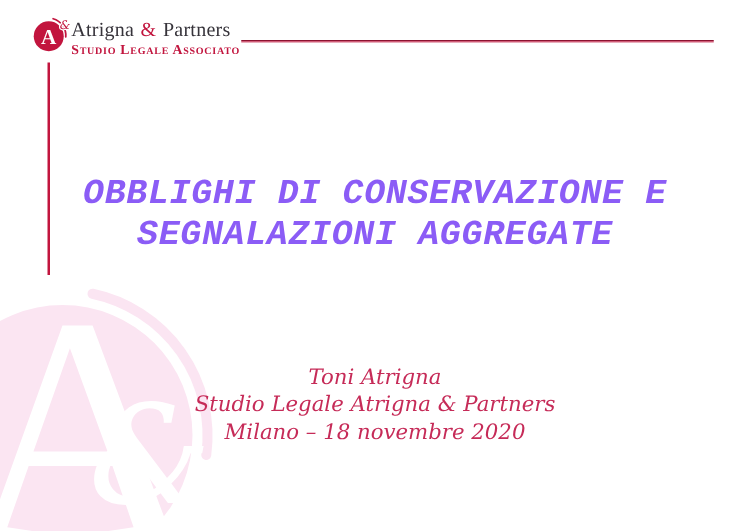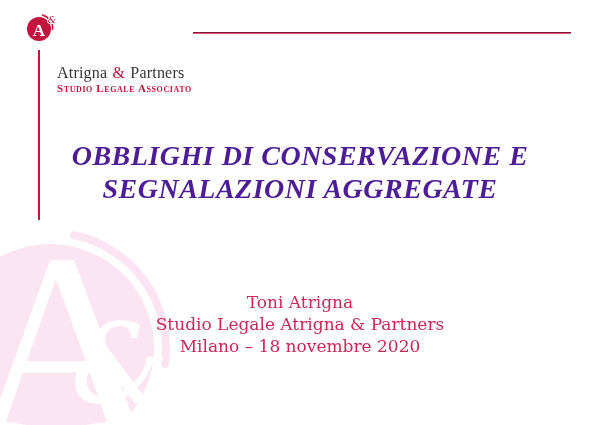--- a/index.html
+++ b/index.html
@@ -31,21 +31,20 @@
     position: absolute;
     left: 57px; top: 16px;
     z-index: 2;
     white-space: nowrap;
   }
   .firm-name {
     font-size: 16px;
     color: #37343B;
     letter-spacing: 0.2px;
     line-height: 18px;
-    margin-top: 48px;
   }
   .firm-name .amp {
     color: #C2153E;
     padding: 0 1px;
   }
   .firm-tagline {
     margin-top: 1px;
     font-size: 11px;
     font-variant: small-caps;
     letter-spacing: 0.6px;
@@ -70,39 +69,40 @@
 
   
   .title-block {
     position: absolute;
     left: 40px; top: 139px;
     width: 520px;
     text-align: center;
     z-index: 1;
   }
   .title-line {
-    font-family: Liberation Serif, serif;
+    font-family: Liberation Mono, monospace;
     font-size: 28px;
     font-weight: bold;
     font-style: italic;
     letter-spacing: 0.5px;
     line-height: 33px;
-    color: #4c1d95;
+    color: #8b5cf6;
   }
 
   
   .credits-block {
     position: absolute;
     left: 100px; top: 291px;
     width: 400px;
     text-align: center;
     z-index: 1;
   }
   .credit-line {
     font-family: "DejaVu Serif", serif;
+    font-style: italic;
     font-size: 17px;
     line-height: 22px;
     color: #C62B58;
   }
 </style>
 </head>
 <body>
 
 <div class="slide">
 

